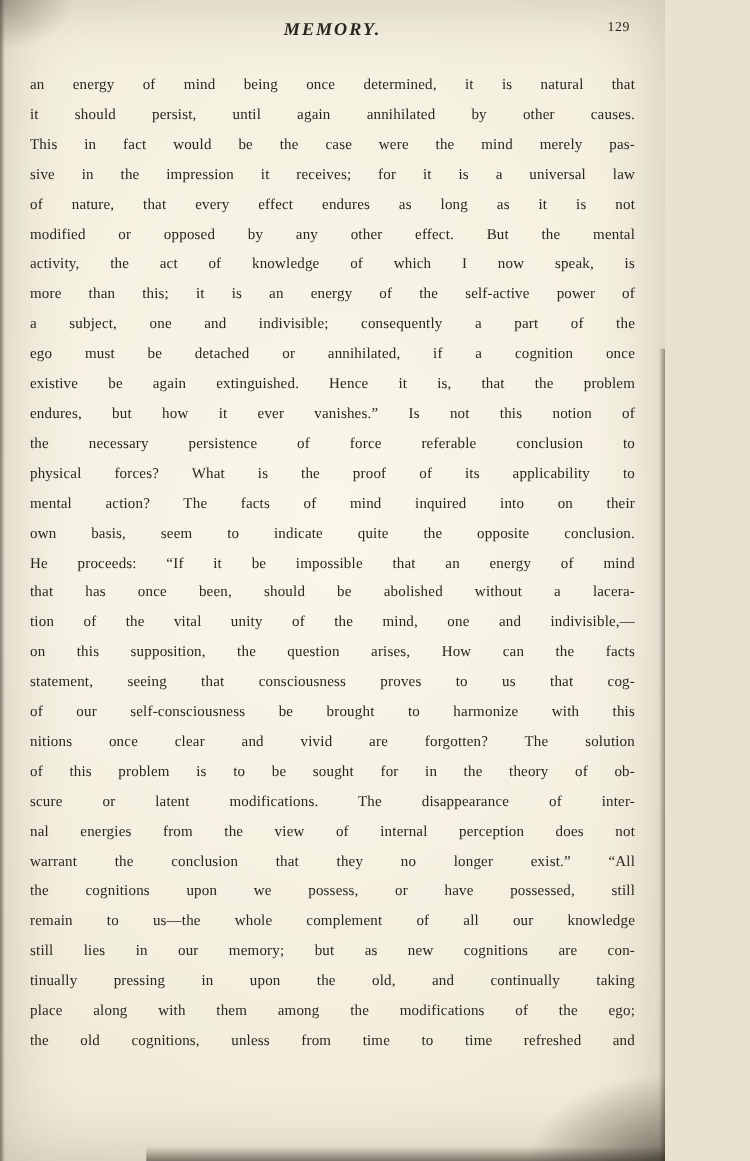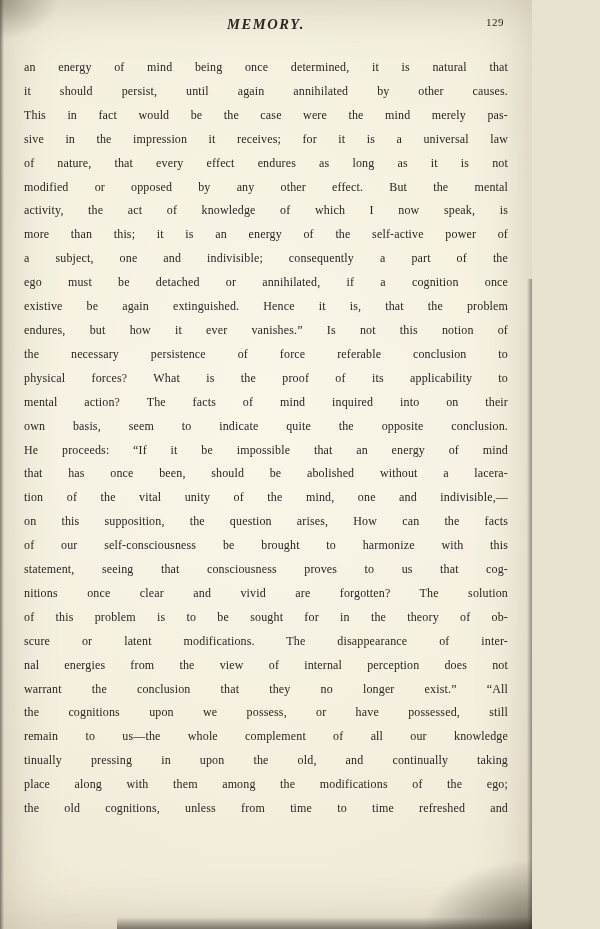--- a/index.html
+++ b/index.html
@@ -118,29 +118,30 @@
       <div class="line">existive be again extinguished. Hence it is, that the problem</div>
       <div class="line">endures, but how it ever vanishes.” Is not this notion of</div>
       <div class="line">the necessary persistence of force referable conclusion to</div>
       <div class="line">physical forces? What is the proof of its applicability to</div>
       <div class="line">mental action? The facts of mind inquired into on their</div>
       <div class="line">own basis, seem to indicate quite the opposite conclusion.</div>
       <div class="line">He proceeds: “If it be impossible that an energy of mind</div>
       <div class="line">that has once been, should be abolished without a lacera-</div>
       <div class="line">tion of the vital unity of the mind, one and indivisible,—</div>
       <div class="line">on this supposition, the question arises, How can the facts</div>
+      <div class="line">statement, seeing that consciousness proves to us that cog-</div>
       <div class="line">of our self-consciousness be brought to harmonize with this</div>
-      <div class="line">statement, seeing that consciousness proves to us that cog-</div>
       <div class="line">nitions once clear and vivid are forgotten? The solution</div>
       <div class="line">of this problem is to be sought for in the theory of ob-</div>
       <div class="line">scure or latent modifications. The disappearance of inter-</div>
       <div class="line">nal energies from the view of internal perception does not</div>
       <div class="line">warrant the conclusion that they no longer exist.” “All</div>
       <div class="line">the cognitions upon we possess, or have possessed, still</div>
       <div class="line">remain to us—the whole complement of all our knowledge</div>
+      <div class="line">still lies in our memory; but as new cognitions are con-</div>
       <div class="line">tinually pressing in upon the old, and continually taking</div>
       <div class="line">place along with them among the modifications of the ego;</div>
       <div class="line">the old cognitions, unless from time to time refreshed and</div>
     </div>
 
   <div class="edge-left"></div>
   <div class="edge-right"></div>
   <div class="edge-bottom"></div>
   <div class="corner-br"></div>
   <div class="corner-tl"></div>

